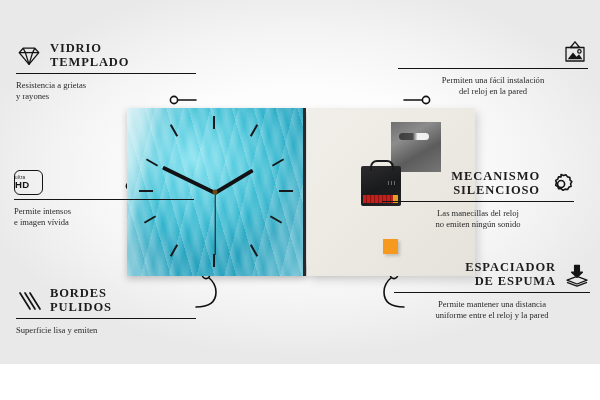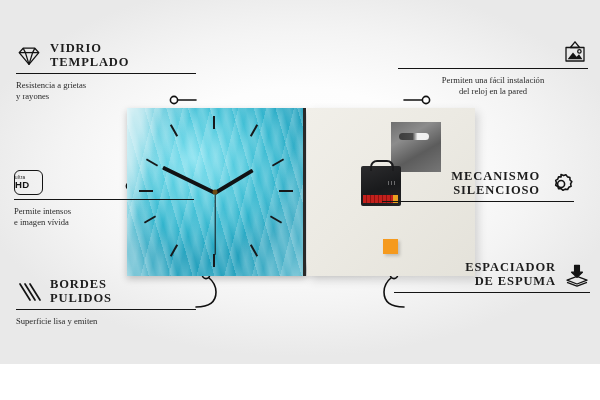--- a/index.html
+++ b/index.html
@@ -45,21 +45,21 @@
     width:27px;height:23px;border:1.5px solid #141414;border-radius:6px;
     display:flex;flex-direction:column;justify-content:center;
     flex:0 0 auto;background:transparent;
   }
   .hdbadge .u{font-family:"Liberation Sans",sans-serif;font-size:4.6px;letter-spacing:.3px;color:#141414;line-height:5px;}
   .hdbadge .h{font-family:"Liberation Sans",sans-serif;font-size:9.6px;font-weight:700;letter-spacing:.2px;color:#141414;line-height:10px;}
 
   
   #f-glass{left:16px;top:42px;width:180px;}
   #f-print{left:14px;top:170px;width:180px;}
-  #f-edges{left:16px;top:278px;width:180px;}
+  #f-edges{left:16px;top:287px;width:180px;}
   #f-hooks{right:12px;top:40px;width:190px;}
   #f-mech{right:26px;top:170px;width:192px;}
   #f-foam{right:10px;top:261px;width:196px;}
 
   
   #lines{position:absolute;left:0;top:0;width:600px;height:400px;}
 
   
   #product{position:absolute;left:127px;top:108px;width:348px;height:168px;}
 
@@ -263,32 +263,36 @@
       <span class="ico">
         <svg viewBox="0 0 26 24">
             <g fill="none" stroke="#141414" stroke-width="1.6" stroke-linejoin="round">
           <path d="M13,2.6 l2.6,1.0 2.3,-0.9 1.6,2.2 2.4,0.6 0.1,2.5 1.8,1.7 -1.2,2.2 0.5,2.4 -2.3,1.0 -1.2,2.2 -2.4,-0.4 -2.2,1.2 -1.9,-1.6 -2.5,0.1 -0.8,-2.3 -2.1,-1.3 0.7,-2.4 -0.7,-2.4 2.1,-1.3 0.8,-2.3 2.5,0.1 Z"></path>
           <circle cx="13.1" cy="12" r="3.5"></circle>
         </g>
           </svg>
       </span>
     </div>
     <div class="rule"></div>
+    <div class="fdesc">Las manecillas del reloj
+no emiten ningún sonido</div>
   </div>
 
   <div class="feat right" id="f-foam">
     <div class="hdrow">
       <span class="ftitle">ESPACIADOR
 DE ESPUMA</span>
       <span class="ico">
         <svg viewBox="0 0 26 24">
             <g fill="none" stroke="#141414" stroke-width="1.3" stroke-linejoin="round">
           <path d="M10.6,2.4 L15.4,2.4 L15.4,9.2 L18.4,9.2 L13,14.4 L7.6,9.2 L10.6,9.2 Z" fill="#141414"></path>
           <path d="M13,13.4 L23,17.2 L13,21.0 L3,17.2 Z"></path>
           <path d="M3,19.4 L13,23.2 L23,19.4"></path>
         </g>
           </svg>
       </span>
     </div>
     <div class="rule"></div>
+    <div class="fdesc">Permite mantener una distancia
+uniforme entre el reloj y la pared</div>
   </div>
 
 </div>
 
 </body></html>

